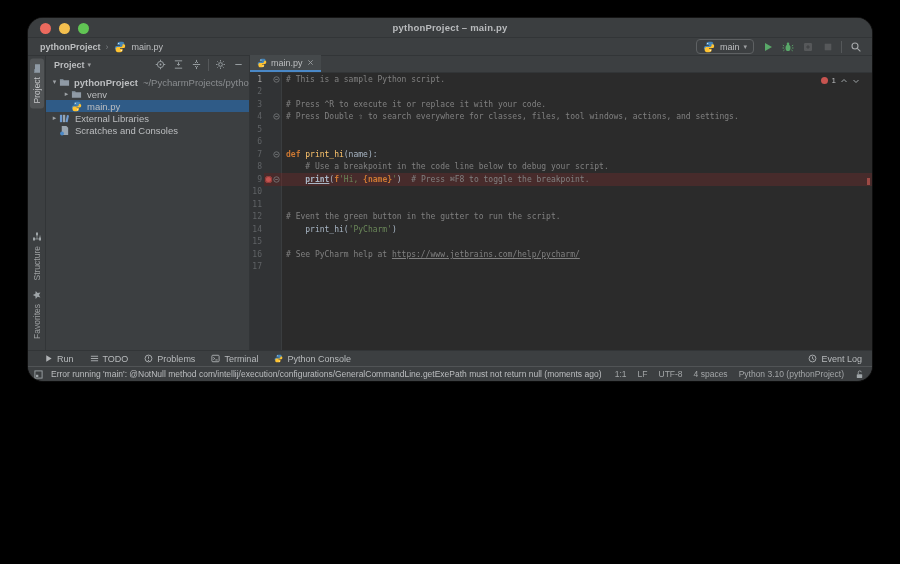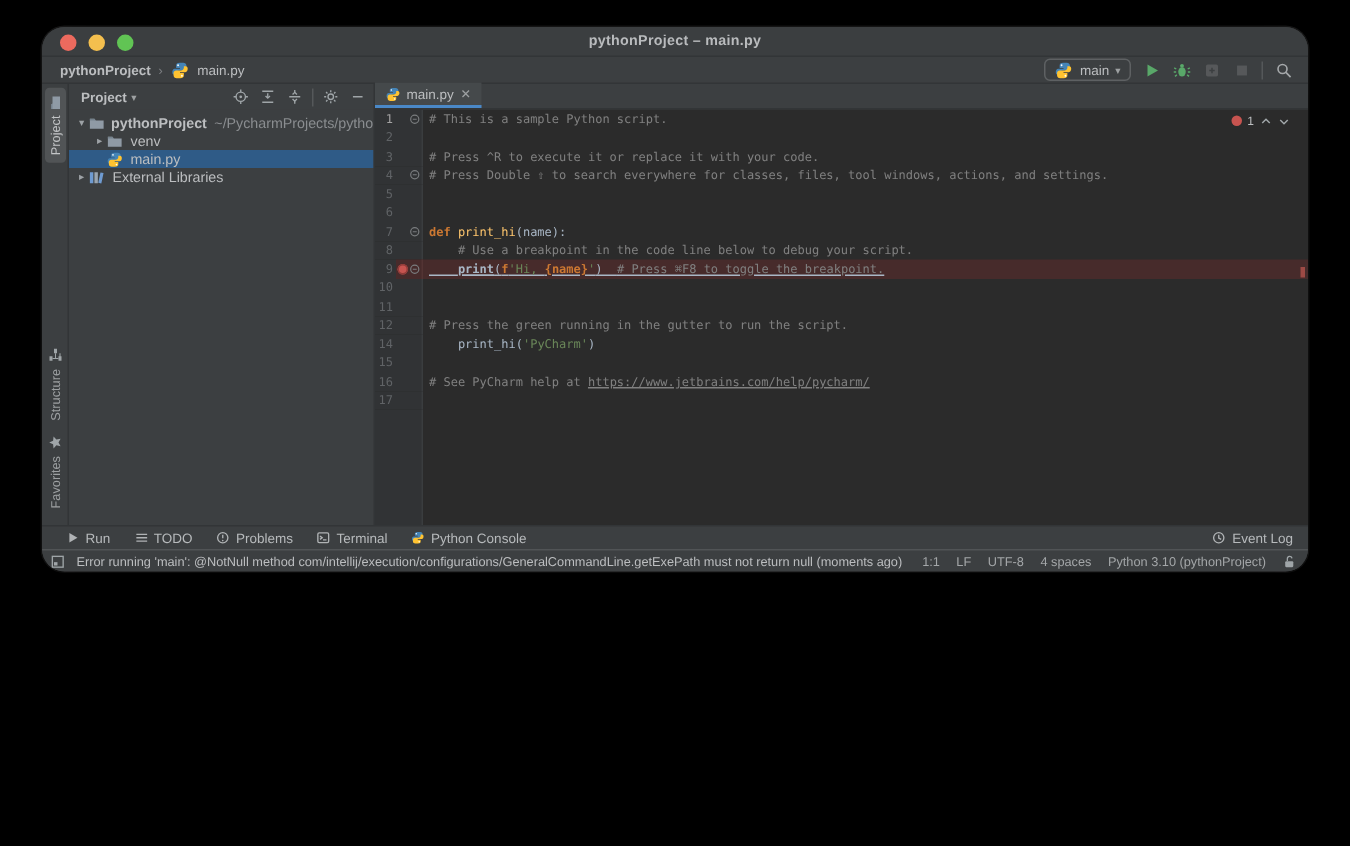--- a/index.html
+++ b/index.html
@@ -79,21 +79,21 @@
   .cl { height:12.5px; flex:0 0 12.5px; display:flex; align-items:center; }
   .num { width:14px; flex:0 0 14px; background:#313335; color:#606366; font-size:8px;
          text-align:right; padding-right:2px; height:100%; display:flex; align-items:center; justify-content:flex-end; }
   .num.cur { color:#a4a3a3; }
   .gic { width:8px; flex:0 0 8px; background:#313335; height:100%; display:flex; align-items:center; justify-content:center; }
   .fold { width:10px; flex:0 0 10px; background:#313335; height:100%; display:flex; align-items:center;
           justify-content:center; border-right:1px solid #3a3d3f; }
   .fold svg { width:7px; height:7px; }
   .ct { flex:1 1 auto; height:100%; display:flex; align-items:center; padding-left:4px;
         font-size:8px; color:#a9b7c6; white-space:pre; overflow:hidden; }
-  .cl.bp .gic, .cl.bp .fold, .cl.bp .ct { background:#472b2b;text-decoration:underline; }
+  .cl.bp .gic, .cl.bp .fold, .cl.bp .ct { background:#472b2b; }
   .cl.bp .fold { border-right-color:#533434; }
   .bpdot { width:7px; height:7px; border-radius:50%; background:#c75450; box-shadow:inset 0 0 0 1px #8f3b38; }
   .runarr { width:0; height:0; border-left:6px solid #5d9b47; border-top:3.5px solid transparent;
             border-bottom:3.5px solid transparent; }
   .code-filler { flex:1 1 auto; display:flex; }
   .code-filler .g { width:32px; flex:0 0 32px; background:#313335; border-right:1px solid #3a3d3f; }
 
   .tk-cm { color:#808080; } .tk-kw { color:#cc7832; font-weight:bold; }
   .tk-fn { color:#ffc66d; font-weight:normal; } .tk-str { color:#6a8759; }
   .tk-df { color:#a9b7c6; } .tk-lnk { color:#808080; text-decoration:underline; }
@@ -302,20 +302,30 @@
               <span class="chev">▸</span>
               <span class="ticon">
                 <svg xmlns="http://www.w3.org/2000/svg" viewBox="0 0 12 12">
                   <rect x="1" y="2" width="2.5" height="8" fill="#6f9bd1"></rect>
                   <rect x="4.3" y="2" width="2.5" height="8" fill="#9aa5b0"></rect>
                   <rect x="7.9" y="2.3" width="2.3" height="7.7" transform="rotate(12 9 6)" fill="#6f9bd1"></rect>
                 </svg>
               </span>
               <span class="tname">External Libraries</span>
             </div>
+            <div class="tree-row" style="padding-left: 4px;">
+              <span class="chev"></span>
+              <span class="ticon">
+                <svg xmlns="http://www.w3.org/2000/svg" viewBox="0 0 12 12">
+                  <path d="M3 1h5l2 2v8H3z" fill="#9aa5b0"></path>
+                  <circle cx="3.3" cy="9.3" r="2.1" fill="#4a88c7"></circle>
+                </svg>
+              </span>
+              <span class="tname">Scratches and Consoles</span>
+            </div>
           </div>
       </div>
 
       <div class="editor-area">
         <div class="tabbar">
           <div class="tab">
             <span style="display:inline-flex">
                 <svg xmlns="http://www.w3.org/2000/svg" viewBox="0 0 14 14">
                   <path fill="#4584b6" d="M6.9 1C4.6 1 4 2.1 4 3.1V5h3v.7H2.9C1.5 5.7 1 7.2 1 8.3c0 1 .4 2 1.6 2H4V9.1C4 7.9 5.1 7 6.3 7H10c1.1 0 2-.9 2-2V3.1C12 2 10.9 1 9.6 1H6.9z"></path>
                   <path fill="#ffc331" d="M7.1 13c2.3 0 2.9-1.1 2.9-2.1V9H7v-.7h4.1c1.4 0 1.9-1.5 1.9-2.6 0-1-.4-2-1.6-2H10v1.2C10 6.1 8.9 7 7.7 7H4c-1.1 0-2 .9-2 2v1.9C2 12 3.1 13 4.4 13h2.7z"></path>
@@ -432,21 +442,21 @@
             <div class="cl">
               <span class="num">11</span>
               <span class="gic"></span>
               <span class="fold"></span>
               <span class="ct"></span>
             </div>
             <div class="cl">
               <span class="num">12</span>
               <span class="gic"></span>
               <span class="fold"></span>
-              <span class="ct"><span class="tk-cm"># Press the green running in the gutter to run the script.</span></span>
+              <span class="ct"><span class="tk-cm"># Event the green button in the gutter to run the script.</span></span>
             </div>
             <div class="cl">
               <span class="num">14</span>
               <span class="gic"></span>
               <span class="fold"></span>
               <span class="ct"><span class="tk-df">    print_hi(</span><span class="tk-str">'PyCharm'</span><span class="tk-df">)</span></span>
             </div>
             <div class="cl">
               <span class="num">15</span>
               <span class="gic"></span>

